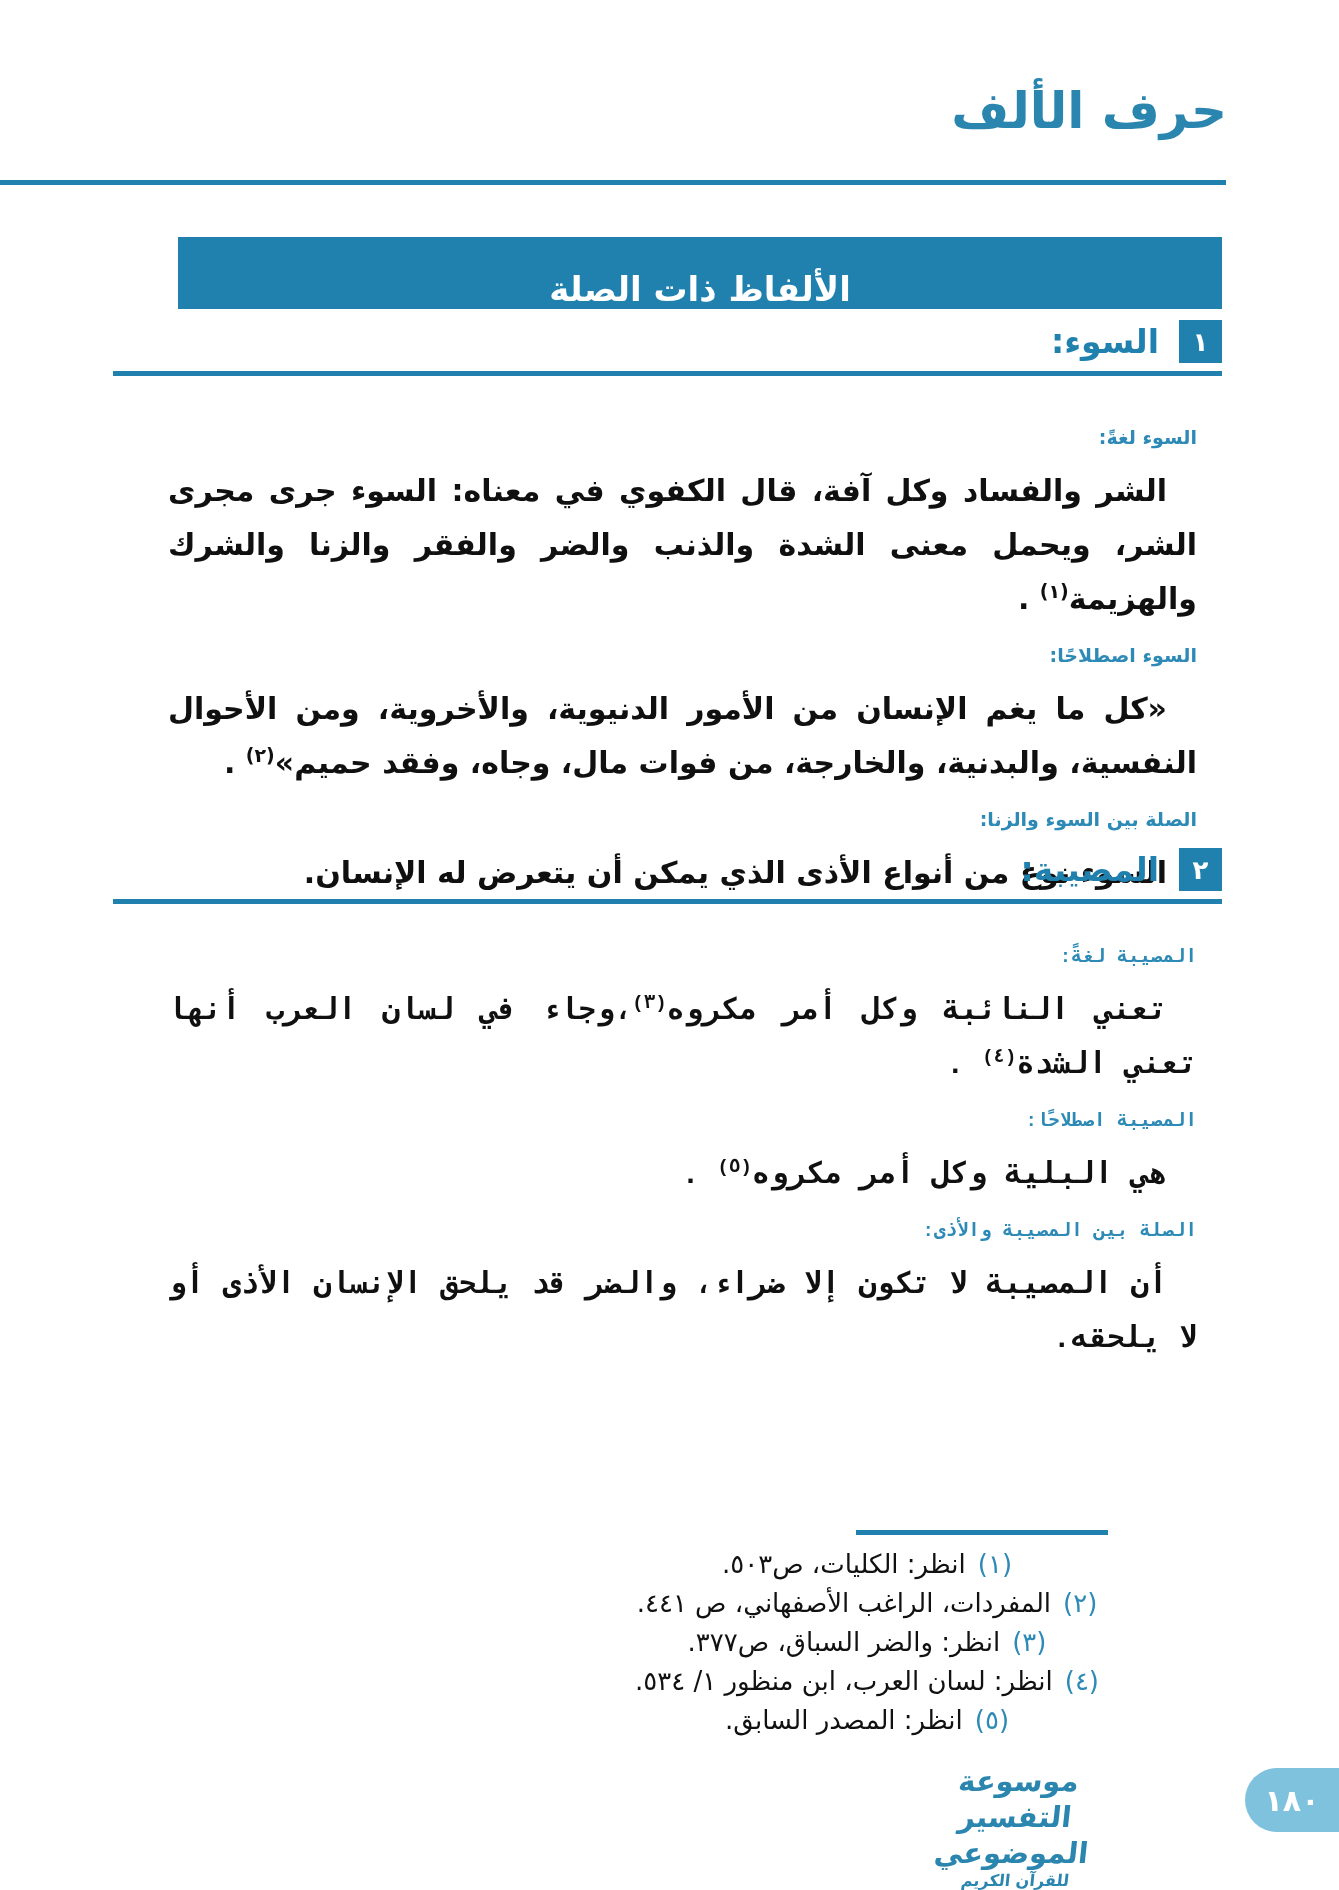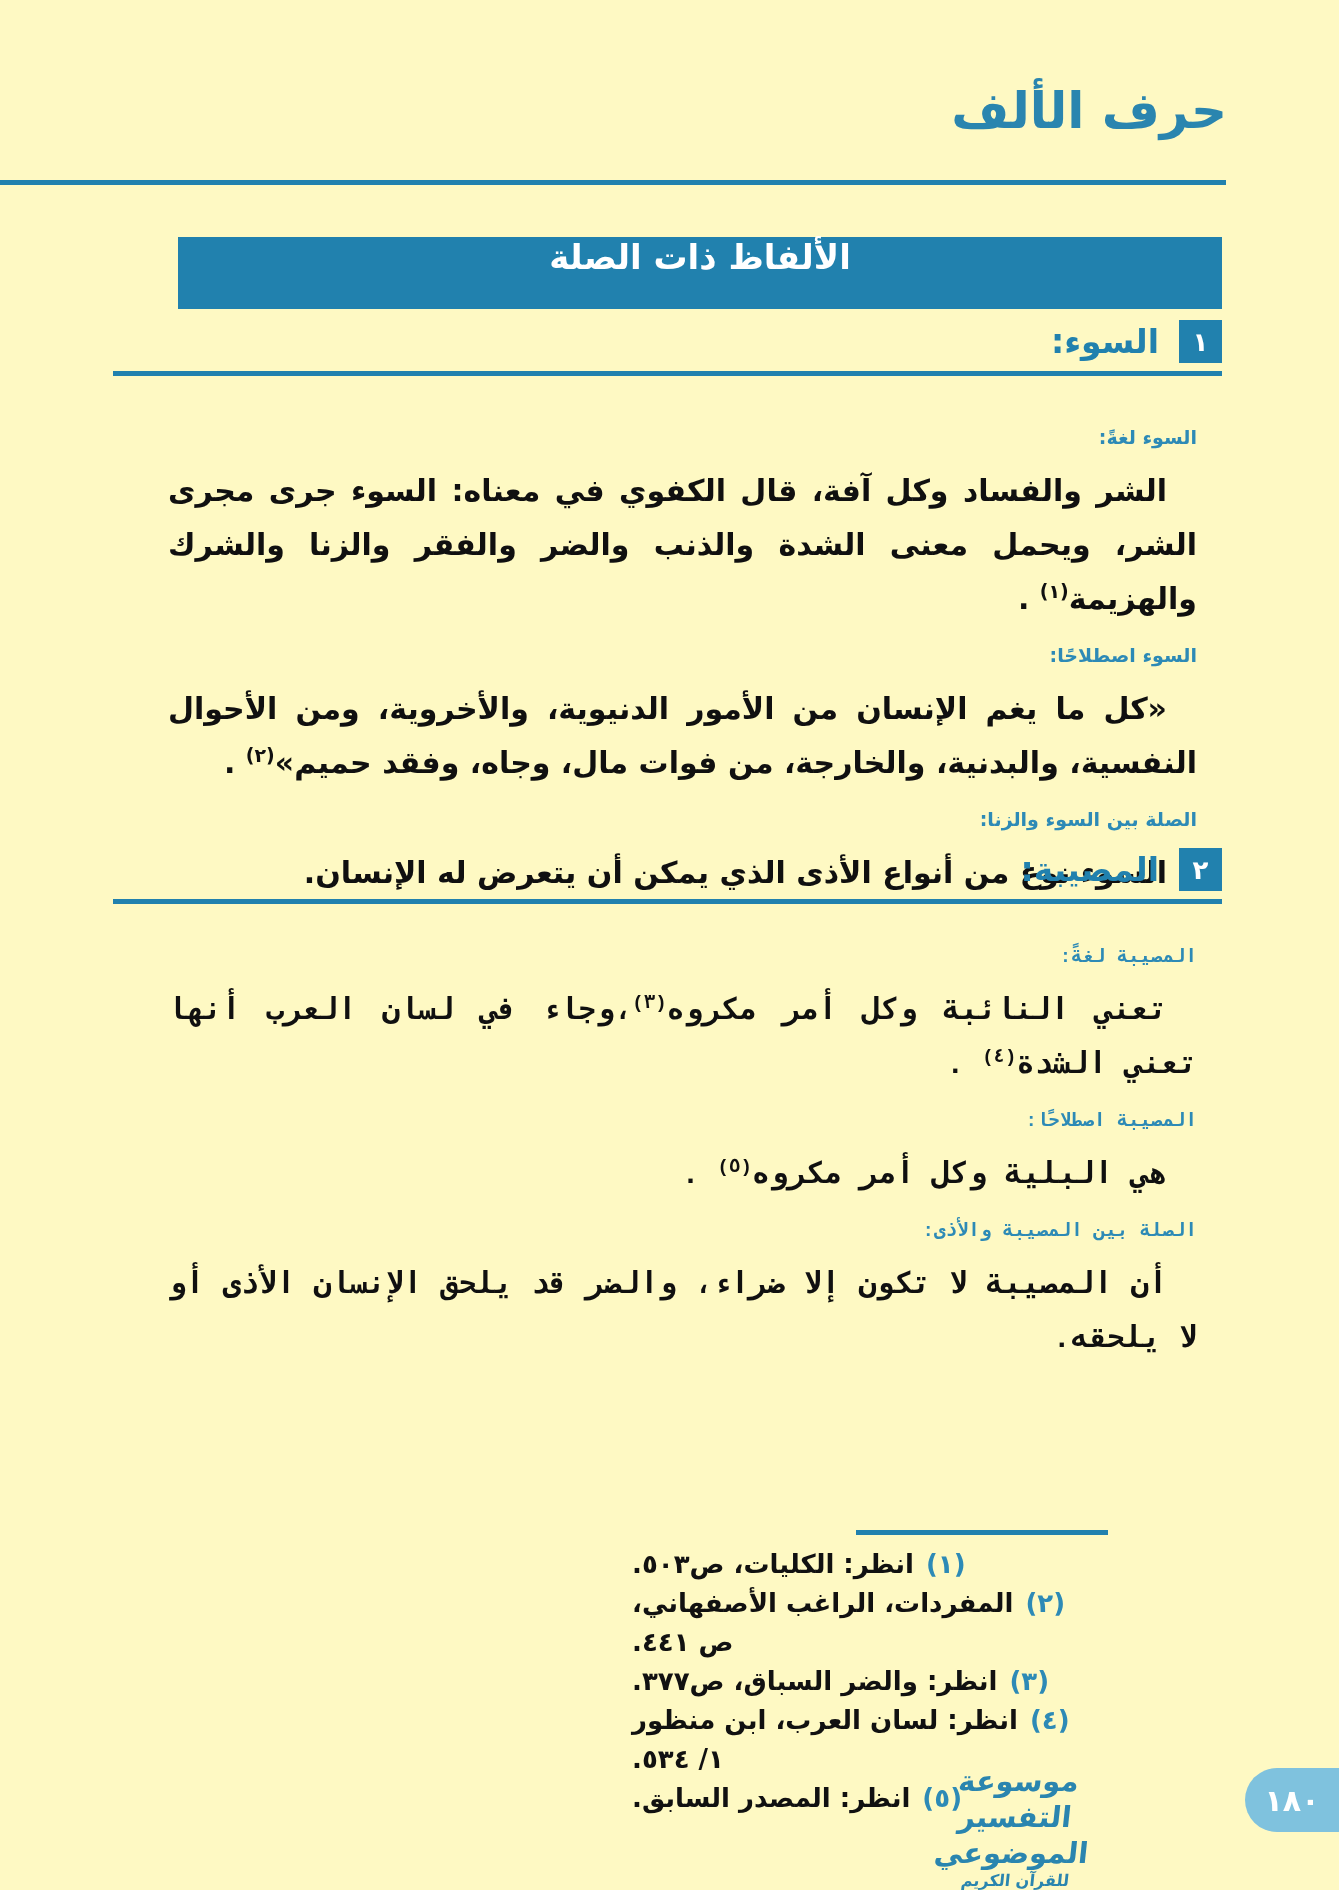--- a/index.html
+++ b/index.html
@@ -1,41 +1,41 @@
 <!DOCTYPE html>
 <html lang="ar" dir="rtl" style="--accent: #2181ae; --accent-ink: #2a85af; --heading: #2d8ab6; --accent-light: #7fc2de;"><head>
 <meta charset="utf-8">
 <style>
   html,body{margin:0;padding:0;background:#e8e8e8;}
   .page{
     position:relative;
     width:1339px;height:1890px;
     margin:0 auto;
-    background:#fef9c3;
+    background:#ffffff;
     direction:rtl;
     font-family:"DejaVu Sans", sans-serif;
     overflow:hidden;
   }
   .chapter-title{
     position:absolute;top:82px;right:112px;
     color:var(--accent-ink);
     font-size:50px;font-weight:bold;
     letter-spacing:-2px;
   }
   .header-rule{
     position:absolute;top:180px;left:0;
     width:1226px;height:5px;
     background:var(--accent);
   }
   .banner{
     position:absolute;top:237px;left:178px;
     width:1044px;height:72px;
     background:var(--accent);
     color:#ffffff;
-    display:flex;align-items:flex-start;justify-content:center;
+    display:flex;align-items:flex-end;justify-content:center;
     font-size:34px;font-weight:bold;
   }
   .section-head{position:absolute;right:117px;left:113px;}
   .sec-row{display:flex;align-items:center;gap:20px;}
   .sq{
     width:43px;height:43px;flex:0 0 43px;
     background:var(--accent);color:#fff;
     display:flex;align-items:center;justify-content:center;
     font-size:26px;font-weight:bold;
   }
@@ -54,21 +54,21 @@
   .body-par{
     color:#101010;
     font-size:30px;font-weight:bold;line-height:54px;
     margin:0 25px 4px 55px;
     text-align:justify;
     text-indent:30px;
   }
   .body-par sup{font-size:19px;line-height:0;vertical-align:super;}
   .footnotes{position:absolute;top:1530px;right:237px;width:470px;}
   .fn-rule{height:5px;width:252px;background:var(--accent);margin:0 -6px 10px 0;}
-  .fn-row{font-size:26px;font-weight:bold;line-height:39px;color:#111;text-align:left;}
+  .fn-row{font-size:26px;font-weight:normal;line-height:39px;color:#111;text-align:center;}
   .fn-num{color:var(--heading);margin-left:12px;}
   .logo{
     position:absolute;top:1763px;right:212px;width:224px;
     text-align:center;color:var(--accent-ink);
   }
   .logo-line1{font-size:29px;font-weight:bold;line-height:36px;transform:skewX(-6deg);}
   .logo-line2{font-size:16px;font-weight:bold;line-height:20px;transform:skewX(-6deg);}
   .page-pill{
     position:absolute;top:1768px;right:0;
     width:94px;height:64px;

